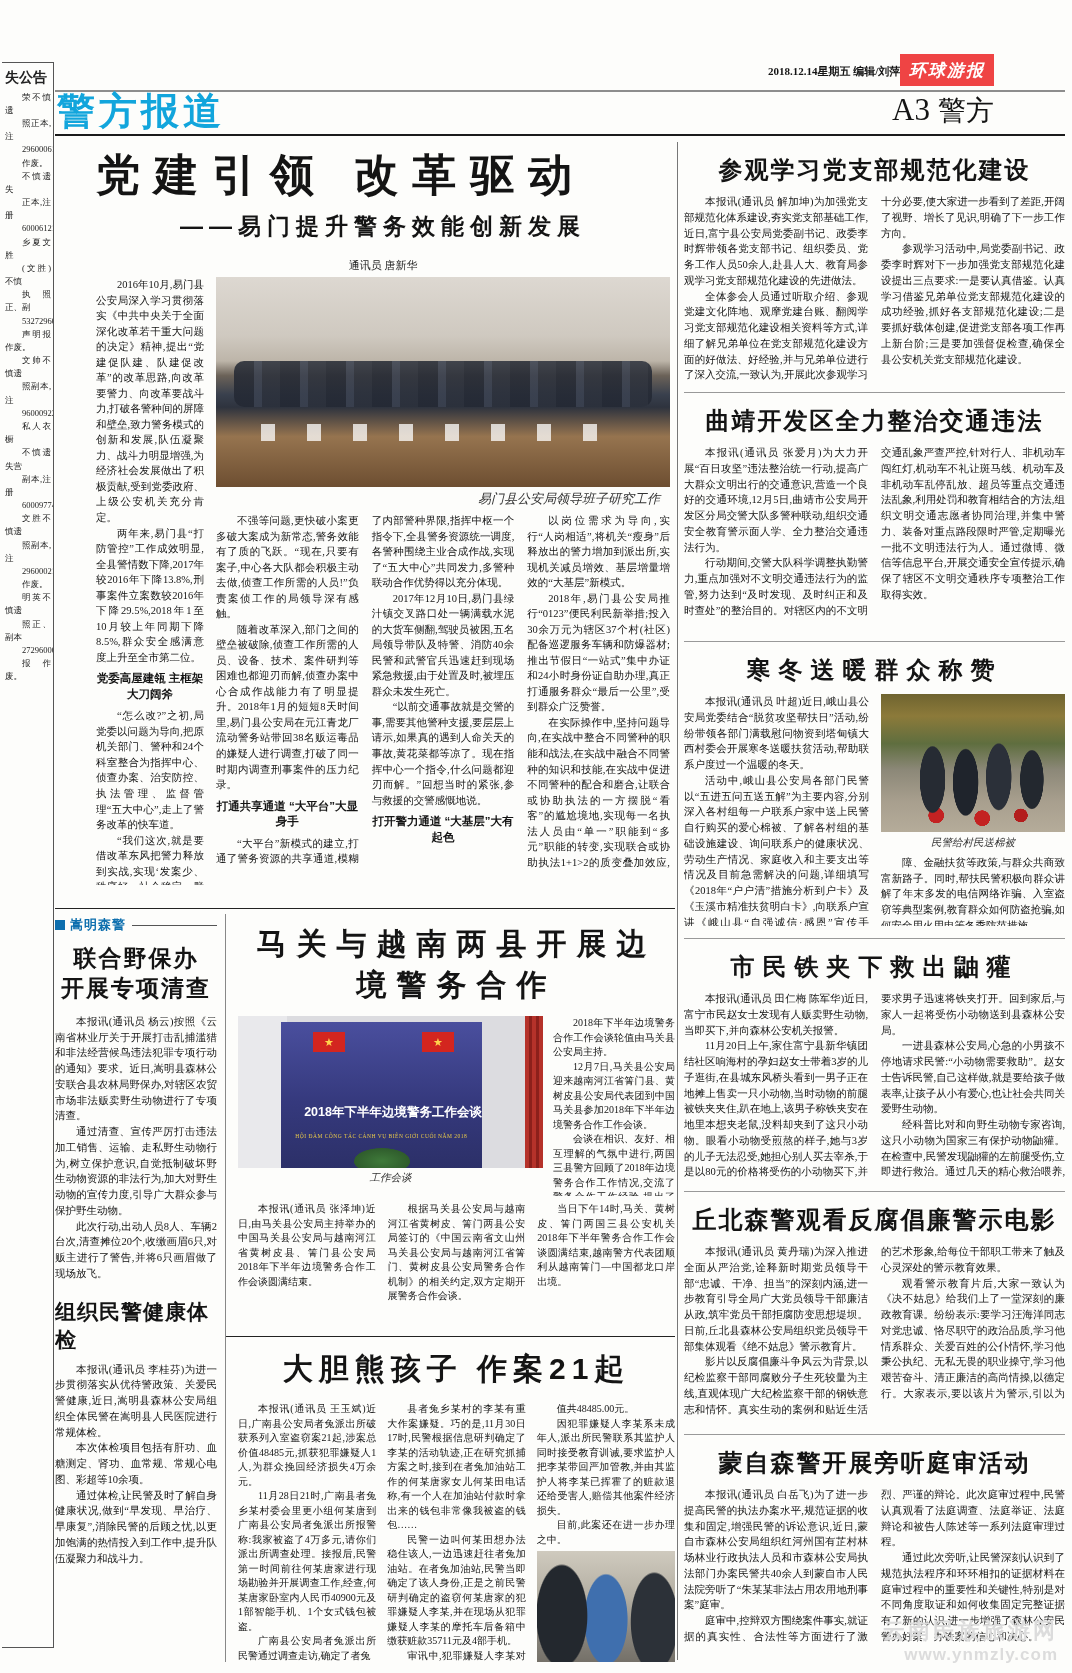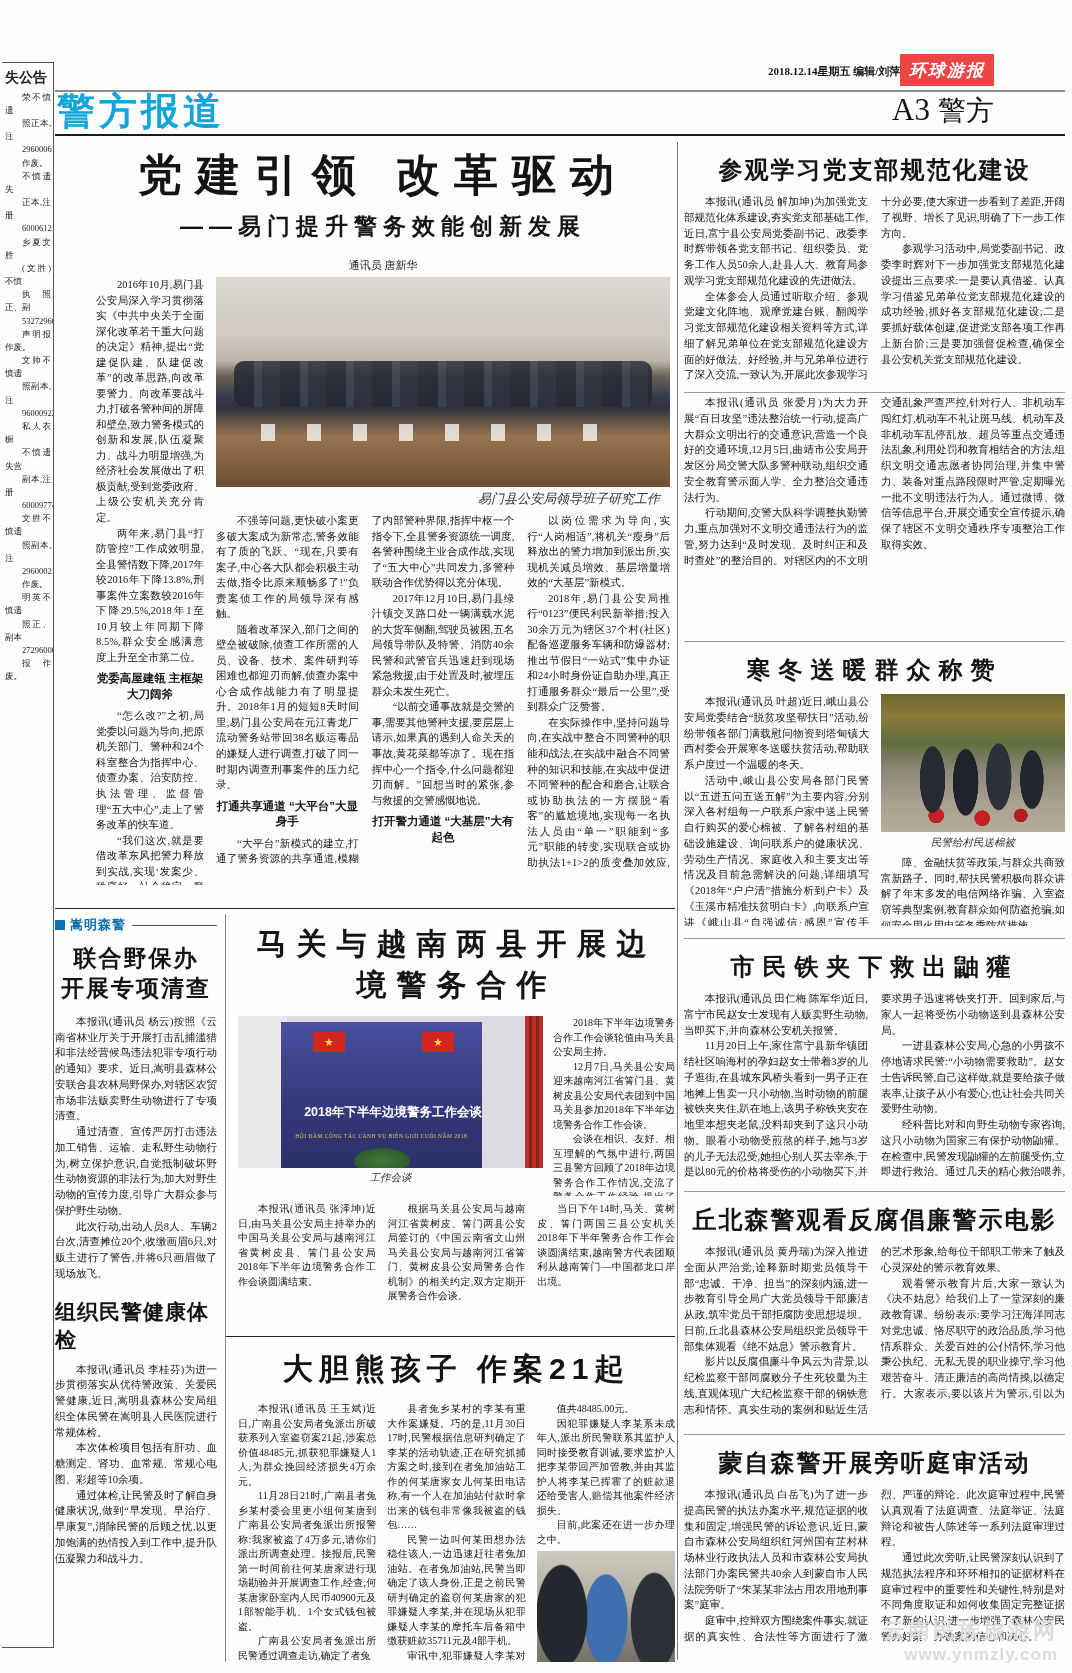--- a/index.html
+++ b/index.html
@@ -20,21 +20,21 @@
             justify-content:center;letter-spacing:2px;}
   .grayrule{left:55px;top:90px;width:1010px;height:2px;background:#8d8d8d;}
   .pageline{left:820px;top:92px;width:174px;text-align:right;white-space:nowrap;}
   .pageno{font-size:31px;font-family:"Liberation Serif",serif;margin-top:12px;}
   .pagesec{font-size:28px;margin-left:8px;font-family:"Liberation Sans",sans-serif;font-weight:500;}
   .masthead{left:57px;top:86px;font:700 38px "Liberation Sans",sans-serif;color:#12a5dc;letter-spacing:4px;}
   .blackrule{left:55px;top:134px;width:1010px;height:2px;background:#1b1b1b;}
   .vline-main{left:677px;top:142px;width:1px;height:1518px;background:#777;}
   
   .mainzone{left:96px;top:142px;width:574px;height:762px;overflow:hidden;}
-  .m-h1{font:900 44px "Liberation Sans",sans-serif;letter-spacing:14px;text-align:center;margin:4px 0 0;}
+  .m-h1{font:900 44px "Liberation Sans",sans-serif;letter-spacing:14px;text-align:left;margin:4px 0 0;}
   .m-h2{font:700 23px "Liberation Sans",sans-serif;letter-spacing:6px;text-align:center;margin:6px 0 16px;}
   .m-by{font-size:11px;text-align:center;margin:5px 0 4px;color:#222;}
   .main-body{display:grid;grid-template-columns:108px 1fr;gap:12px;height:608px;}
   .introcol{font-size:10.5px;line-height:1.48;overflow:hidden;}
   .mphoto{height:210px;background:
       linear-gradient(180deg,#ddd8d1 0%,#cfc9c0 28%,#bdb5a9 40%,#6b6258 47%,#39404d 56%,#2e333e 62%,#96744f 76%,#6d4e31 100%);
       position:relative;overflow:hidden;}
   .mphoto::before{content:"";position:absolute;left:4%;right:4%;top:40%;height:22%;border-radius:10px;
       background:repeating-linear-gradient(90deg,#232833 0 20px,#3a4150 20px 28px,#2b303b 28px 46px);opacity:.85;}
   .mphoto::after{content:"";position:absolute;left:10%;width:80%;top:70%;height:8%;
@@ -167,21 +167,21 @@
           <p class="para">2016年10月,易门县公安局深入学习贯彻落实《中共中央关于全面深化改革若干重大问题的决定》精神,提出“党建促队建、队建促改革”的改革思路,向改革要警力、向改革要战斗力,打破各警种间的屏障和壁垒,致力警务模式的创新和发展,队伍凝聚力、战斗力明显增强,为经济社会发展做出了积极贡献,受到党委政府、上级公安机关充分肯定。</p>
           <p class="para">两年来,易门县“打防管控”工作成效明显,全县警情数下降,2017年较2016年下降13.8%,刑事案件立案数较2016年下降29.5%,2018年1至10月较上年同期下降8.5%,群众安全感满意度上升至全市第二位。</p>
           <div class="colhead">党委高屋建瓴 主框架大刀阔斧</div>
           <p class="para">“怎么改?”之初,局党委以问题为导向,把原机关部门、警种和24个科室整合为指挥中心、侦查办案、治安防控、执法管理、监督管理“五大中心”,走上了警务改革的快车道。</p>
           <p class="para">“我们这次,就是要借改革东风把警力释放到实战,实现‘发案少、秩序好、社会稳定、群众满意’的目标。”局党委书记一语道破了改革的初衷。</p>
         </div>
       <div>
         <div class="mphoto"></div>
         <div class="mcap">易门县公安局领导班子研究工作</div>
         <div class="maincols">
-            <p class="para">不强等问题,更快破小案更多破大案成为新常态,警务效能有了质的飞跃。“现在,只要有案子,中心各大队都会积极主动去做,指令比原来顺畅多了!”负责案侦工作的局领导深有感触。</p>
+            <p class="para">不强等问题,更快破小案更多破大案成为新常态,警务效能有了质的飞跃。“现在,只要有案子,中心各大队都会积极主动去做,侦查工作所需的人员!”负责案侦工作的局领导深有感触。</p>
             <p class="para">随着改革深入,部门之间的壁垒被破除,侦查工作所需的人员、设备、技术、案件研判等困难也都迎刃而解,侦查办案中心合成作战能力有了明显提升。2018年1月的短短8天时间里,易门县公安局在元江青龙厂流动警务站带回38名贩运毒品的嫌疑人进行调查,打破了同一时期内调查刑事案件的压力纪录。</p>
             <div class="colhead">打通共享通道 “大平台”大显身手</div>
             <p class="para">“大平台”新模式的建立,打通了警务资源的共享通道,模糊了内部警种界限,指挥中枢一个指令下,全县警务资源统一调度,各警种围绕主业合成作战,实现了“五大中心”共同发力,多警种联动合作优势得以充分体现。</p>
             <p class="para">2017年12月10日,易门县绿汁镇交叉路口处一辆满载水泥的大货车侧翻,驾驶员被困,五名局领导带队及特警、消防40余民警和武警官兵迅速赶到现场紧急救援,由于处置及时,被埋压群众未发生死亡。</p>
             <p class="para">“以前交通事故就是交警的事,需要其他警种支援,要层层上请示,如果真的遇到人命关天的事故,黄花菜都等凉了。现在指挥中心一个指令,什么问题都迎刃而解。”回想当时的紧张,参与救援的交警感慨地说。</p>
             <div class="colhead">打开警力通道 “大基层”大有起色</div>
             <p class="para">以岗位需求为导向,实行“人岗相适”,将机关“瘦身”后释放出的警力增加到派出所,实现机关减员增效、基层增量增效的“大基层”新模式。</p>
             <p class="para">2018年,易门县公安局推行“0123”便民利民新举措;投入30余万元为辖区37个村(社区)配备巡逻服务车辆和防爆器材;推出节假日“一站式”集中办证和24小时身份证自助办理,真正打通服务群众“最后一公里”,受到群众广泛赞誉。</p>
             <p class="para">在实际操作中,坚持问题导向,在实战中整合不同警种的职能和战法,在实战中融合不同警种的知识和技能,在实战中促进不同警种的配合和磨合,让联合或协助执法的一方摆脱“看客”的尴尬境地,实现每一名执法人员由“单一”职能到“多元”职能的转变,实现联合或协助执法1+1&gt;2的质变叠加效应,解决了各警种在联合和协同作战时不会配合、不懂配合、不能配合的“散沙”局面,确保召之即来、来之能战、战之必胜,形成了“先期处置、专业为主、步调一致”的警力共享新机制,最终实现“打防管控”效率、效能、效果的有机统一。</p>
           </div>
@@ -276,20 +276,21 @@
     <article class="r-art" style="height:248px">
       <h3 class="r-head">参观学习党支部规范化建设</h3>
       <div class="r-body" style="height:196px">
           <p class="para">本报讯(通讯员 解加坤)为加强党支部规范化体系建设,夯实党支部基础工作,近日,富宁县公安局党委副书记、政委李时辉带领各党支部书记、组织委员、党务工作人员50余人,赴县人大、教育局参观学习党支部规范化建设的先进做法。</p>
           <p class="para">全体参会人员通过听取介绍、参观党建文化阵地、观摩党建台账、翻阅学习党支部规范化建设相关资料等方式,详细了解兄弟单位在党支部规范化建设方面的好做法、好经验,并与兄弟单位进行了深入交流,一致认为,开展此次参观学习十分必要,使大家进一步看到了差距,开阔了视野、增长了见识,明确了下一步工作方向。</p>
           <p class="para">参观学习活动中,局党委副书记、政委李时辉对下一步加强党支部规范化建设提出三点要求:一是要认真借鉴。认真学习借鉴兄弟单位党支部规范化建设的成功经验,抓好各支部规范化建设;二是要抓好载体创建,促进党支部各项工作再上新台阶;三是要加强督促检查,确保全县公安机关党支部规范化建设。</p>
         </div>
     </article>
 
     <article class="r-art" style="height:246px">
+      <h3 class="r-head">曲靖开发区全力整治交通违法</h3>
       <div class="r-body" style="height:192px">
           <p class="para">本报讯(通讯员 张爱月)为大力开展“百日攻坚”违法整治统一行动,提高广大群众文明出行的交通意识,营造一个良好的交通环境,12月5日,曲靖市公安局开发区分局交警大队多警种联动,组织交通安全教育警示面人学、全力整治交通违法行为。</p>
           <p class="para">行动期间,交警大队科学调整执勤警力,重点加强对不文明交通违法行为的监管,努力达到“及时发现、及时纠正和及时查处”的整治目的。对辖区内的不文明交通乱象严查严控,针对行人、非机动车闯红灯,机动车不礼让斑马线、机动车及非机动车乱停乱放、超员等重点交通违法乱象,利用处罚和教育相结合的方法,组织文明交通志愿者协同治理,并集中警力、装备对重点路段限时严管,定期曝光一批不文明违法行为人。通过微博、微信等信息平台,开展交通安全宣传提示,确保了辖区不文明交通秩序专项整治工作取得实效。</p>
         </div>
     </article>
 
     <article class="r-art" style="height:294px">
       <h3 class="r-head wide">寒冬送暖群众称赞</h3>
       <div class="hd-body">
         <div>

